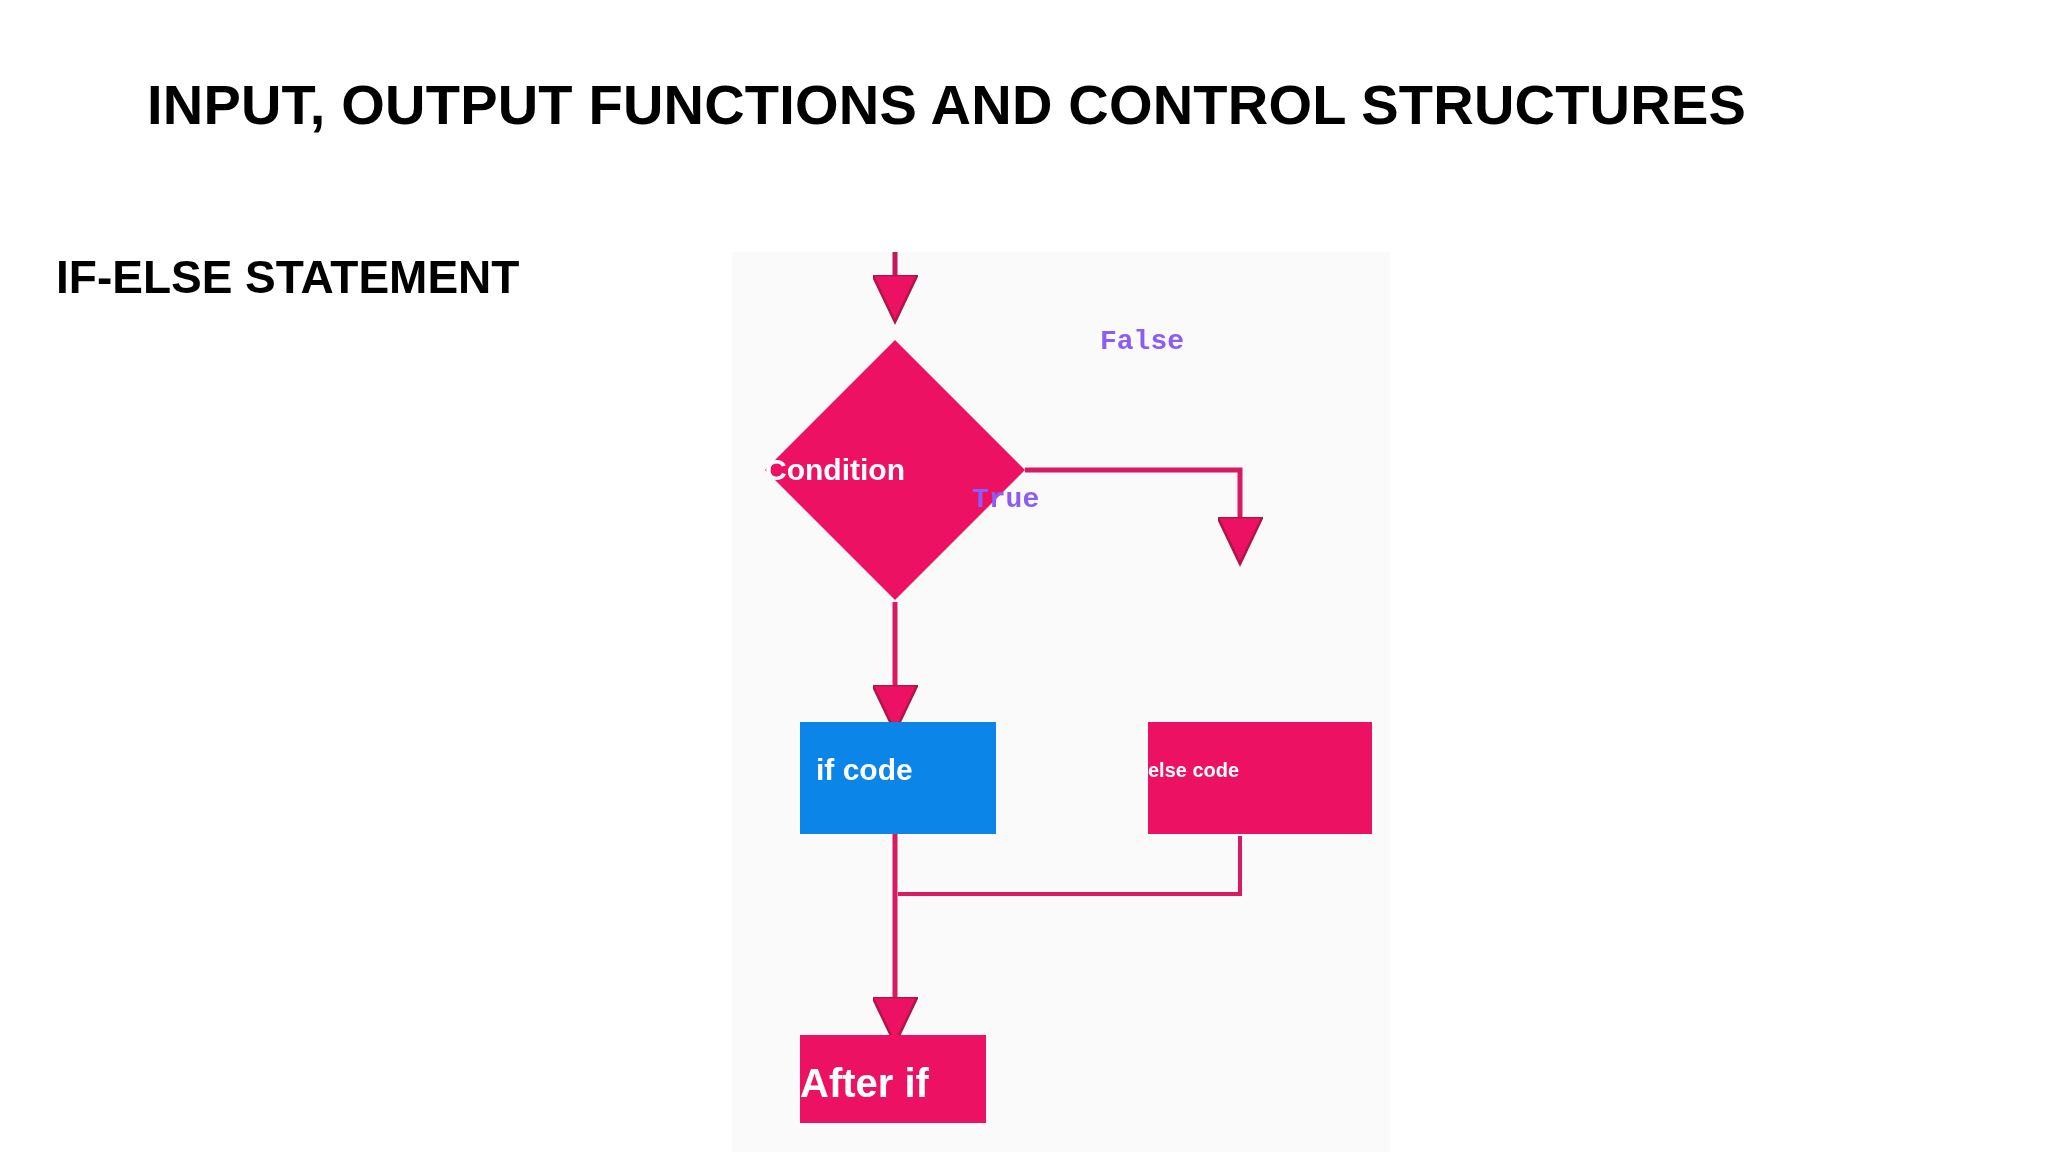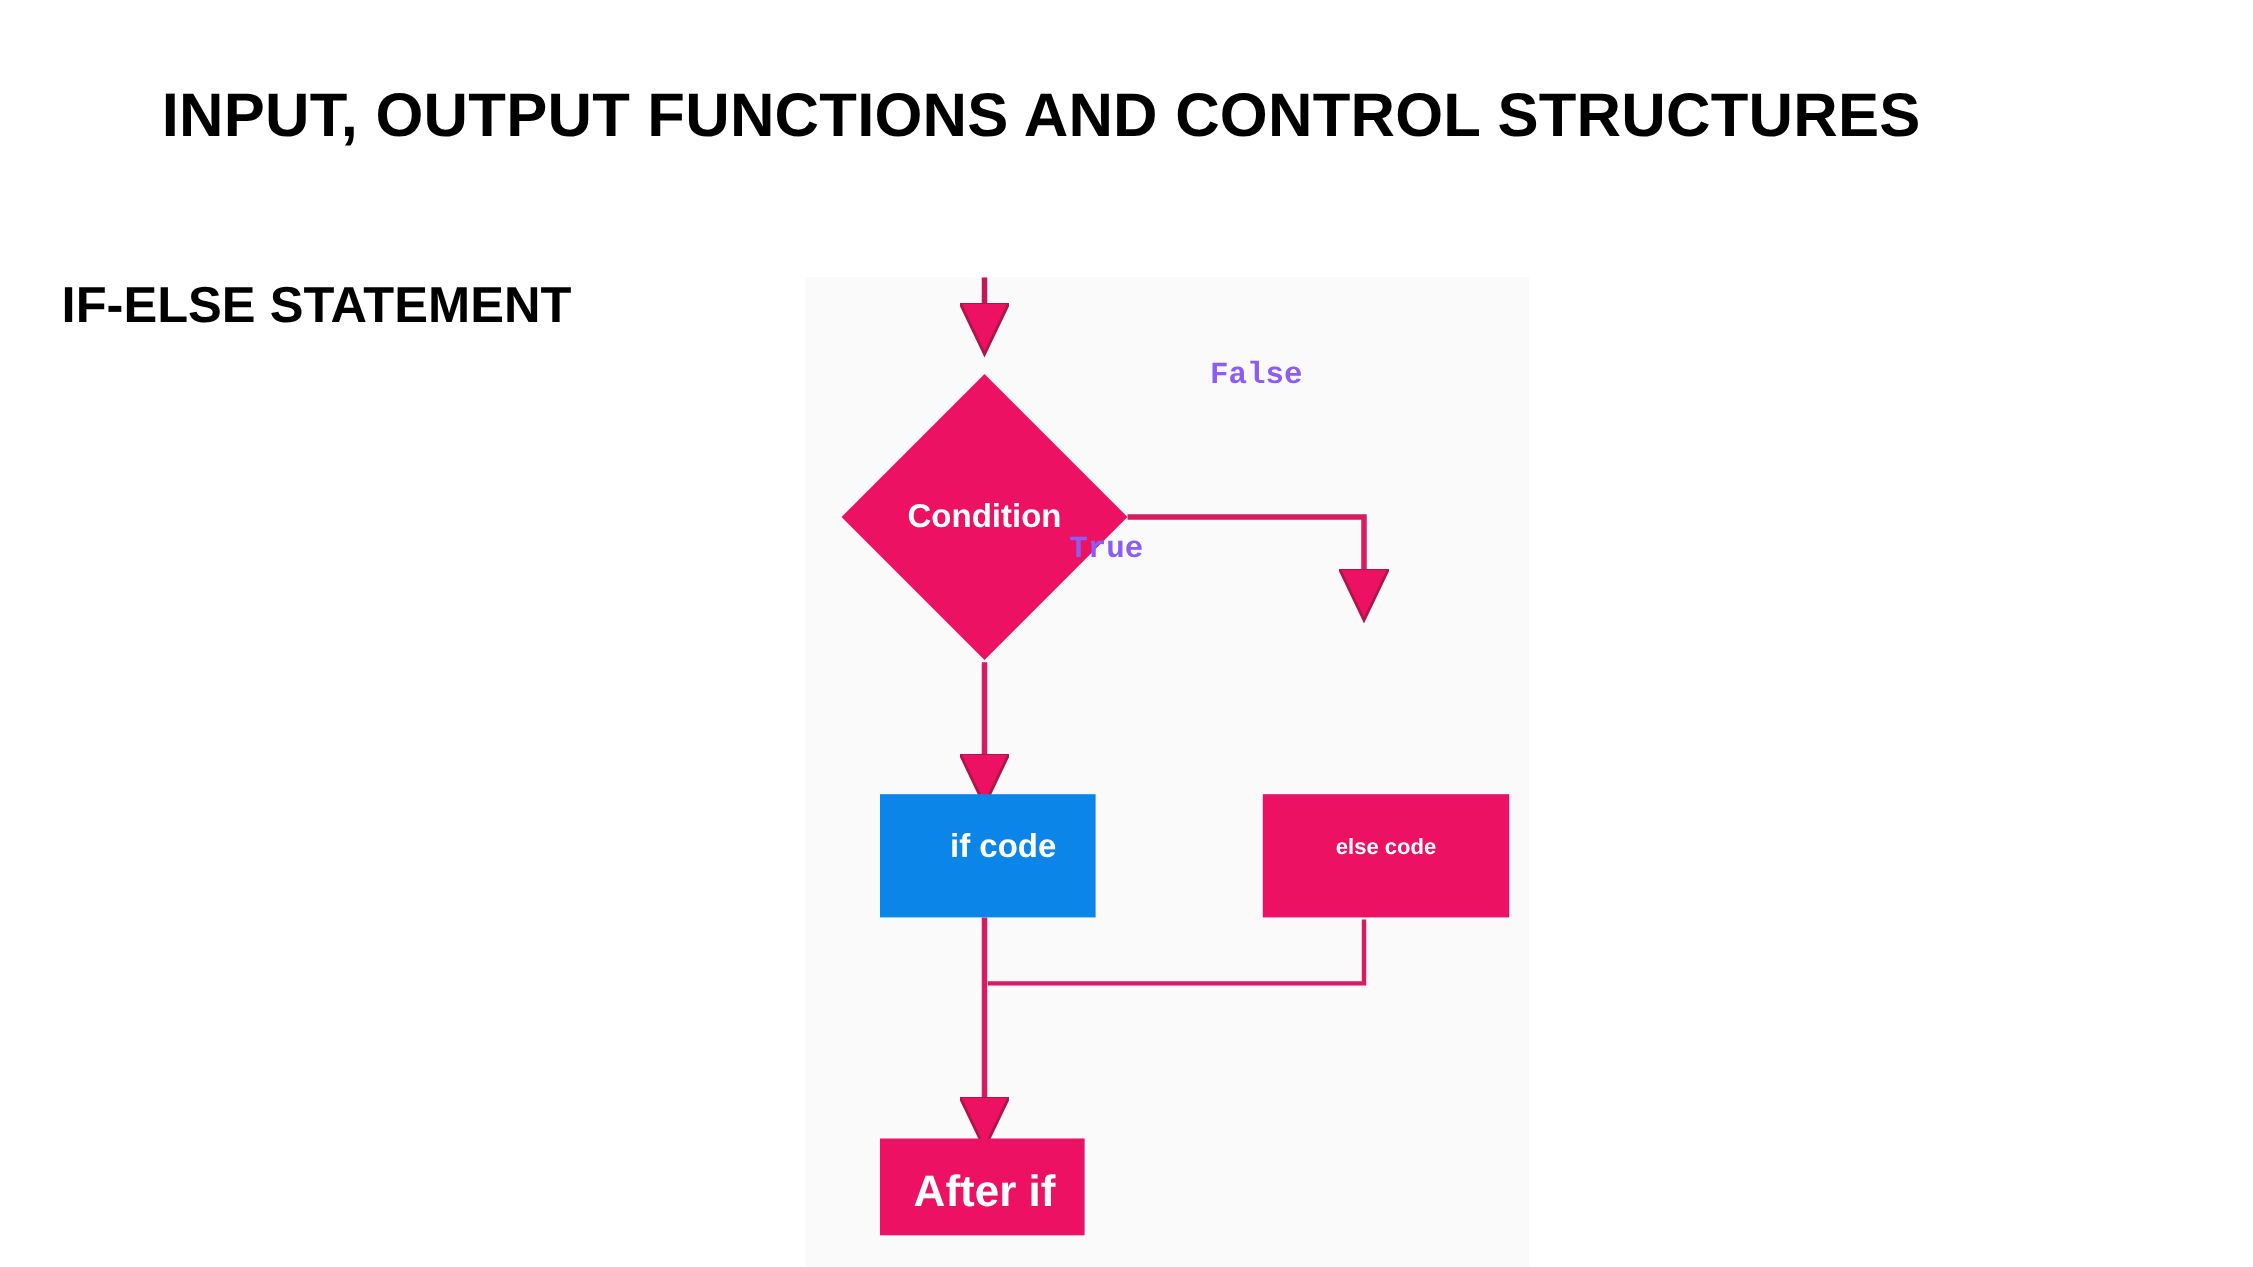--- a/index.html
+++ b/index.html
@@ -59,30 +59,29 @@
     display: block;
   }
 
   
   .node-label {
     position: absolute;
     color: #ffffff;
     font-family: "Liberation Sans", sans-serif;
     font-weight: bold;
     white-space: nowrap;
-    text-align: center;
     pointer-events: none;
   }
   .lbl-condition {
     left: 33px; top: 200px; width: 260px;
     font-size: 30px;
     line-height: 36px;
   }
   .lbl-ifcode {
-    left: 68px; top: 500px; width: 224px;
+    left: 84px; top: 500px; width: 224px;
     font-size: 30px;
     line-height: 36px;
   }
   .lbl-elsecode {
     left: 416px; top: 500px; width: 224px;
     font-size: 20px;
     line-height: 36px;
   }
   .lbl-afterif {
     left: 68px; top: 813px; width: 190px;

